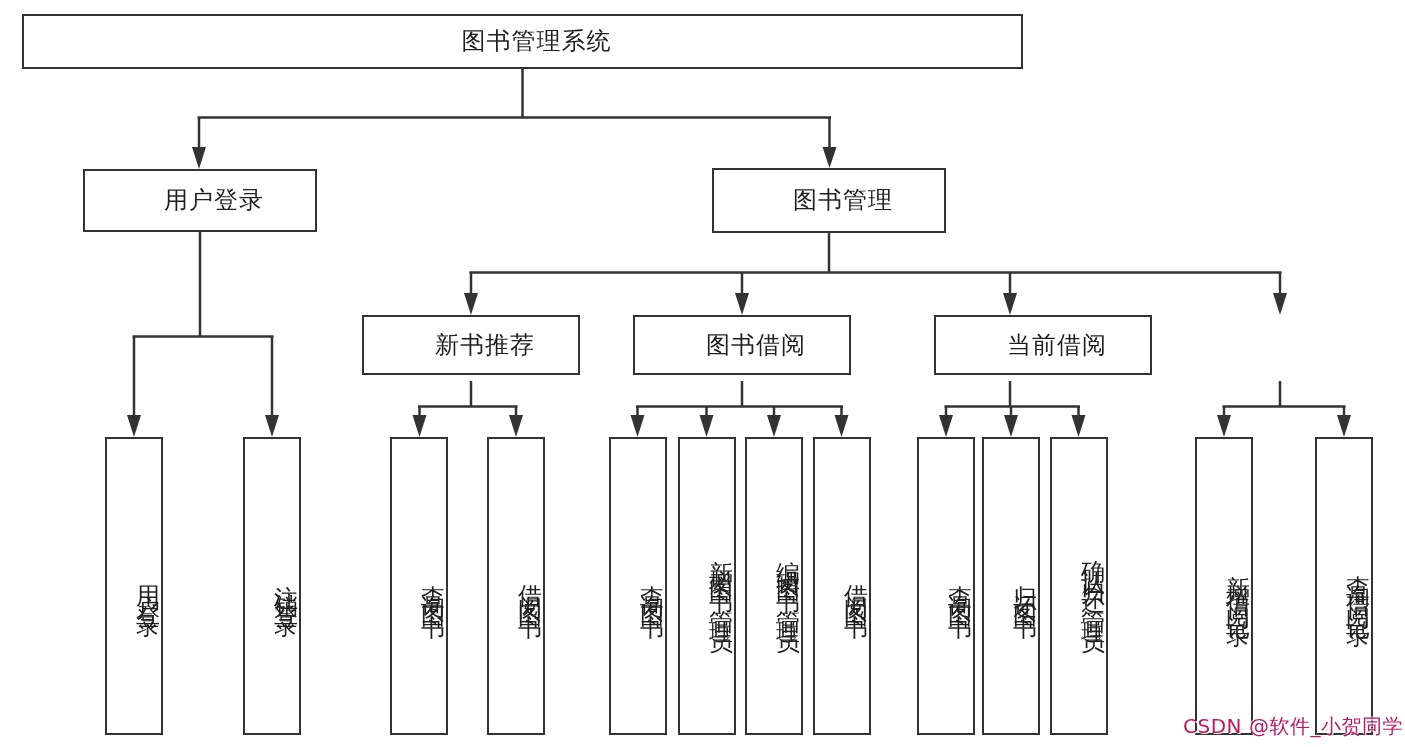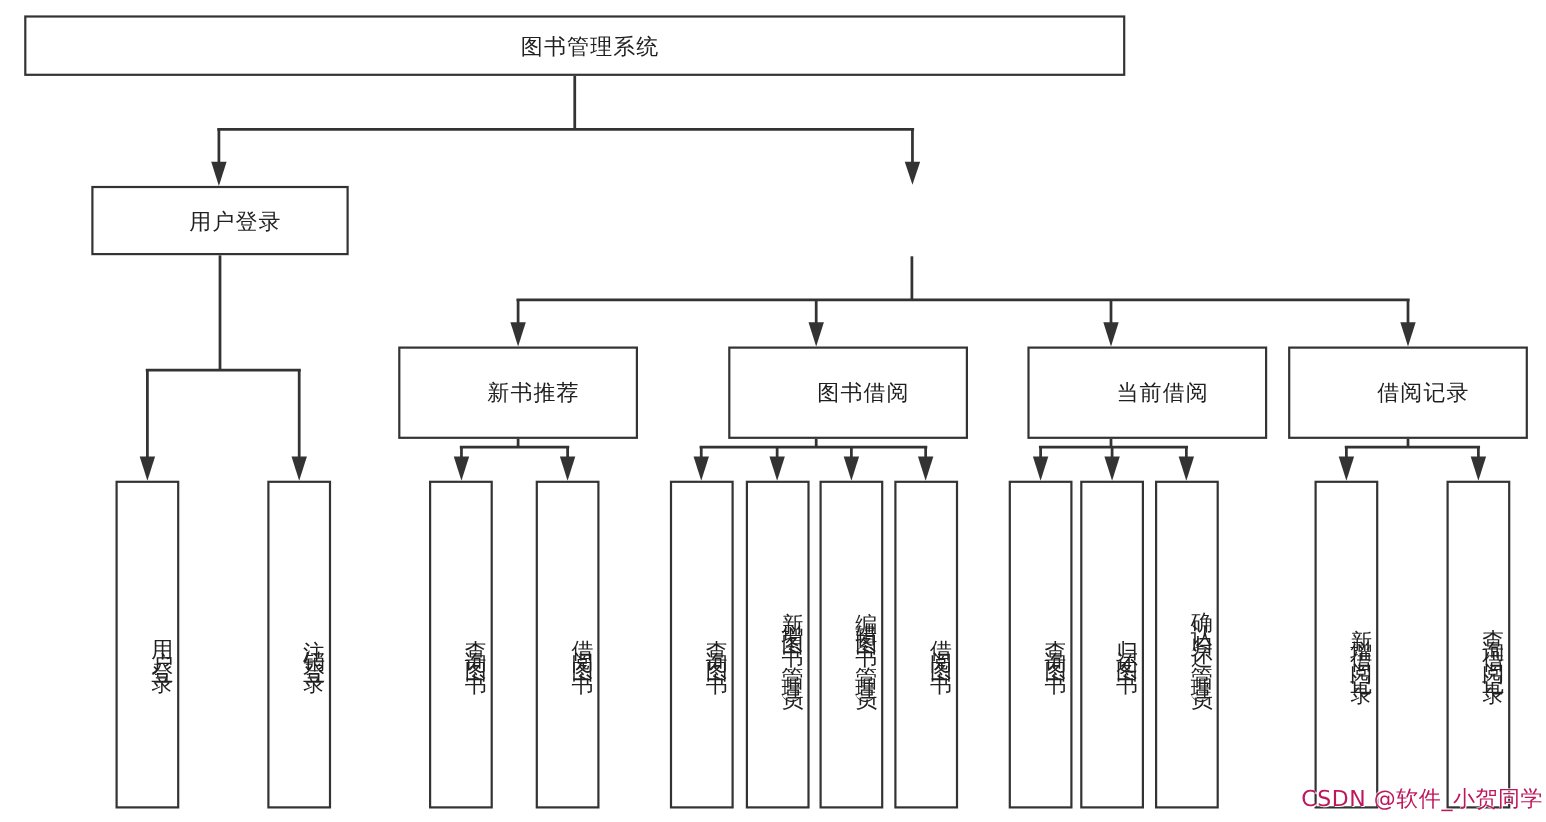--- a/index.html
+++ b/index.html
@@ -19,40 +19,40 @@
     pointer-events: none;
   }
   .box {
     position: absolute;
     box-sizing: border-box;
     border: 2.5px solid #333333;
     background: #ffffff;
     display: flex;
     align-items: center;
     justify-content: center;
-    font-size: 20px;
+    font-size: 24px;
     line-height: 1.2;
     letter-spacing: 1px;
     white-space: nowrap;
     padding-left: 28px;
   }
   .vbox span {
     writing-mode: vertical-rl;
     text-orientation: mixed;
     letter-spacing: 10px;
     line-height: 1;
     white-space: nowrap;
   }
   
   .b-root  { left: 22px;   top: 14px;  width: 1001px; height: 55px; }
   .b-login { left: 83px;   top: 169px; width: 234px;  height: 63px; }
   .b-mgmt  { left: 712px;  top: 168px; width: 234px;  height: 65px; }
-  .l3      { top: 315px; width: 218px; height: 84px; }
+  .l3      { top: 315px; width: 218px; height: 60px; }
   .b-newrec   { left: 362px; }
-  .b-bkborrow { left: 662px; text-align: center; }
+  .b-bkborrow { left: 633px; text-align: center; }
   .b-curbor   { left: 934px; }
   .b-borrec   { left: 1171px; }
   
   .leaf { top: 437px; width: 58px; height: 298px; }
   .lf-1a { left: 105px; }  .lf-1b { left: 243px; }
   .lf-2a { left: 390px; }  .lf-2b { left: 487px; }
   .lf-3a { left: 609px; }  .lf-3b { left: 678px; }
   .lf-3c { left: 745px; }  .lf-3d { left: 813px; }
   .lf-4a { left: 917px; }  .lf-4b { left: 982px; }
   .lf-4c { left: 1050px; }
@@ -147,33 +147,33 @@
     </g>
   </svg>
 
   <div class="box b-root">
     <span>图书管理系统</span>
   </div>
 
   <div class="box b-login">
     <span>用户登录</span>
   </div>
+  <div class="box b-mgmt">
+    <span>图书管理</span>
+  </div>
 
   <div class="box l3 b-newrec">
     <span>新书推荐</span>
   </div>
   <div class="box l3 b-bkborrow">
     <span>图书借阅</span>
   </div>
   <div class="box l3 b-curbor">
     <span>当前借阅</span>
   </div>
-  <div class="box l3 b-borrec">
-    <span>借阅记录</span>
-  </div>
 
   <div class="box vbox leaf lf-1a">
     <span>用户登录</span>
   </div>
   <div class="box vbox leaf lf-1b">
     <span>注销登录</span>
   </div>
 
   <div class="box vbox leaf lf-2a">
     <span>查询图书</span>

